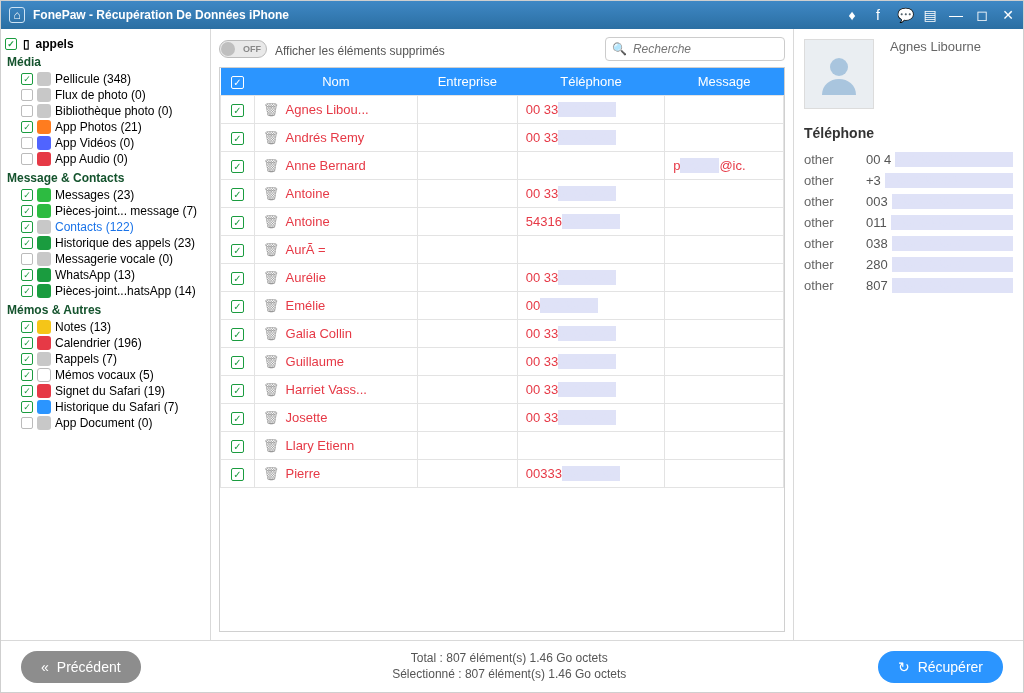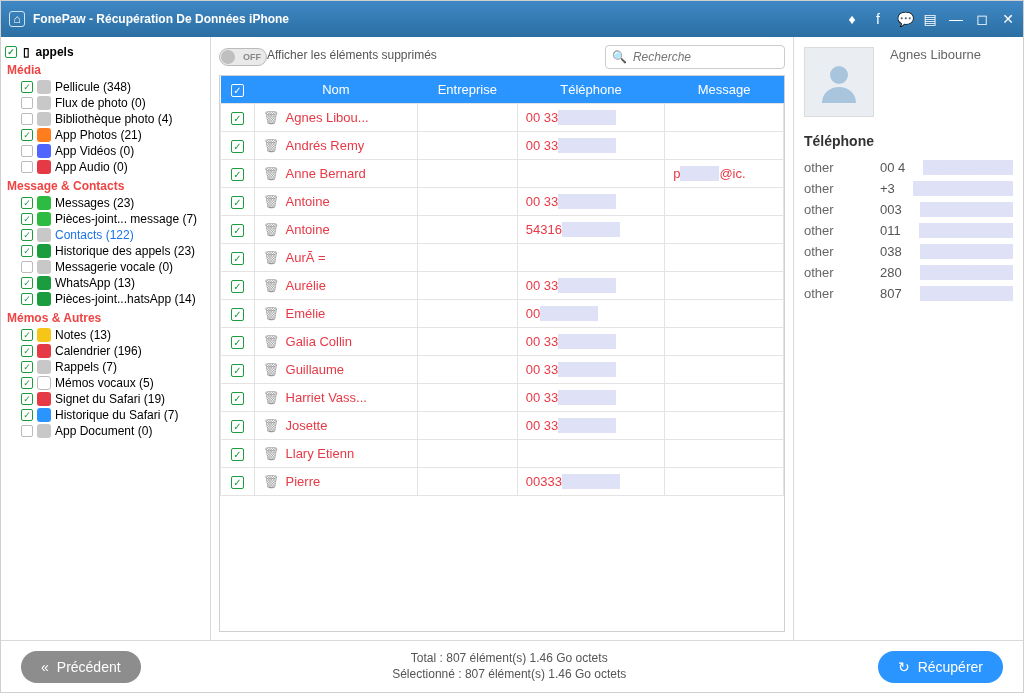--- a/index.html
+++ b/index.html
@@ -1,58 +1,58 @@
 <!DOCTYPE html>
 <html><head>
 <meta charset="utf-8">
 <style>
   * { box-sizing: border-box; margin: 0; padding: 0; font-family: "Segoe UI", Arial, sans-serif; }
   body { background: #f5f5f5; width: 1024px; height: 693px; overflow: hidden; }
   .app { width: 1024px; height: 693px; display: flex; flex-direction: column; background: #fff; border: 1px solid #cfcfcf; }
 
   
-  .titlebar { height: 36px; background: linear-gradient(#3f88c5,#2b6fa3); display: flex; align-items: center; padding: 0 8px; color: #fff; font-size: 12px; }
+  .titlebar { height: 28px; background: linear-gradient(#3f88c5,#2b6fa3); display: flex; align-items: center; padding: 0 8px; color: #fff; font-size: 12px; }
   .titlebar .home-icon { width: 16px; height: 16px; border: 1.5px solid #cde3f5; border-radius: 3px; display:flex; align-items:center; justify-content:center;}
   .titlebar .home-icon::before { content:"⌂"; font-size:12px; }
   .titlebar .title { margin-left: 8px; flex: 1; font-weight: 600; }
   .titlebar .sysicons { display: flex; gap: 12px; align-items:center; }
   .titlebar .sysicon { width: 14px; text-align:center; cursor: pointer; font-size: 14px; }
 
   
   .header { height: 62px; background: linear-gradient(#3c87c6,#2f6fa5); display: flex; align-items: center; padding: 0 20px; color: #fff; }
   .header .circle { width: 42px; height: 42px; border: 2px solid rgba(255,255,255,.6); border-radius: 50%; display:flex; align-items:center; justify-content:center; }
   .header .circle svg { fill: none; stroke: #fff; stroke-width:1.5; }
   .header .htitle { margin-left: 14px; font-size: 21px; font-weight: 400; }
 
   
   .body { flex: 1; display: flex; min-height: 0; background: #fff; }
 
   
   .sidebar { width: 210px; border-right: 1px solid #d9d9d9; padding: 8px 4px; overflow-y: auto; font-size: 12px; }
   .dev-row { display:flex; align-items:center; gap:6px; margin-bottom:4px; font-weight:600; }
-  .cat-h { font-weight: 600; margin: 4px 0 2px 2px; color:#ef4444; }
+  .cat-h { font-weight: 600; margin: 4px 0 2px 2px; color:#14532d; }
   .tree-item { display: flex; align-items: center; gap: 4px; padding: 1px 2px 1px 16px; white-space: nowrap; cursor: pointer; }
   .tree-item.selected { color: #1a73e8; }
   .tree-item .chk, .dev-row .chk { width:12px; height:12px; border:1px solid #1a9c3f; border-radius:2px; display:inline-flex; align-items:center; justify-content:center; background:#fff; font-size:9px; color:#1a9c3f; flex:0 0 auto;}
   .tree-item .chk.off, .dev-row .chk.off { border-color:#bbb; color:transparent; }
   .tree-item .ico { width:14px; height:14px; border-radius:3px; display:inline-flex; align-items:center; justify-content:center; font-size:10px; flex:0 0 auto;}
   .ico.gray{background:#c8c8c8;color:#666;}
   .ico.blue{background:#2b95ff;color:#fff;}
   .ico.orange{background:#ff7c1f;color:#fff;}
   .ico.red{background:#e63946;color:#fff;}
   .ico.green{background:#2dbb41;color:#fff;}
   .ico.greend{background:#1a9c3f;color:#fff;}
   .ico.yel{background:#f5c518;color:#333;}
   .ico.film{background:#5064ff;color:#fff;}
   .ico.wht{background:#fff;border:1px solid #bbb;color:#555;}
 
   
   .main { flex: 1; display: flex; flex-direction: column; min-width: 0; padding: 8px; }
   .main-top { display:flex; align-items:center; justify-content:space-between; margin-bottom:6px; }
-  .toggle { display:inline-flex; align-items:flex-start; font-size:12px; color:#555; }
+  .toggle { display:inline-flex; align-items:flex-end; gap:8px; font-size:12px; color:#555; }
   .toggle .switch { width:48px; height:18px; border:1px solid #bbb; border-radius:9px; background:#e9e9e9; position:relative; display:flex; align-items:center; justify-content:flex-end; padding-right:5px; font-size:9px; font-weight:700; color:#888;}
   .toggle .switch::before{content:""; position:absolute; left:1px; top:1px; width:14px; height:14px; border-radius:50%; background:#bfbfbf;}
   .search { width:180px; height:24px; border:1px solid #ccc; border-radius:4px; display:flex; align-items:center; padding:0 6px; gap:6px; color:#888; font-size:12px;}
   .search input{border:0;outline:0;flex:1;font-style:italic;color:#888;font-size:12px;background:transparent;}
 
   .table-wrap{flex:1; border:1px solid #d0d0d0; overflow:auto; position:relative;}
   table{border-collapse:collapse;width:100%;font-size:13px;}
   thead th{background:#2b95ff;color:#fff;font-weight:400;text-align:center;padding:6px 8px;position:sticky;top:0;}
   thead th:first-child{width:34px;}
   tbody td{border:1px solid #e3e3e3;padding:6px 8px;color:#e63946;vertical-align:middle;}
@@ -61,21 +61,21 @@
   .th-chk{width:13px;height:13px;border:1px solid #fff;border-radius:2px;display:inline-flex;align-items:center;justify-content:center;font-size:10px;}
   .row-chk{width:13px;height:13px;border:1px solid #1a9c3f;border-radius:2px;display:inline-flex;align-items:center;justify-content:center;font-size:10px;color:#1a9c3f;background:#fff;}
   .mask{background:#dfe2f7;color:#dfe2f7;}
 
   
   .detail{width:230px;border-left:1px solid #d9d9d9;padding:10px;font-size:13px;overflow:auto;}
   .detail .name{color:#666;text-align:center;margin-bottom:6px;}
   .avatar{width:70px;height:70px;background:#eaeef2;border:1px solid #dcdcdc;display:flex;align-items:center;justify-content:center;}
   .detail-top{display:flex;gap:16px;align-items:flex-start;margin-bottom:16px;}
   .detail h4{font-size:14px;font-weight:600;margin:10px 0 8px;color:#333;}
-  .drow{display:flex;gap:18px;padding:3px 0;color:#555;}
+  .drow{display:flex;gap:4px;padding:3px 0;color:#555;}
   .drow .k{width:58px;color:#666;}
   .drow .v.mask{flex:1;}
 
   
   .footer{height:52px;border-top:1px solid #d9d9d9;display:flex;align-items:center;padding:0 20px;background:#fff;}
   .btn{height:32px;border:0;border-radius:16px;padding:0 20px;color:#fff;font-size:14px;display:inline-flex;align-items:center;gap:8px;cursor:pointer;}
   .btn-prev{background:#8d8d8d;}
   .btn-rec{background:#2b95ff;}
   .footer .stats{flex:1;text-align:center;font-size:12px;color:#555;line-height:1.3;}
 </style>
@@ -115,21 +115,21 @@
             <span>Pellicule (348)</span>
           </div>
           <div class="tree-item">
             <span class="chk off">✓</span>
             <span class="ico gray"></span>
             <span>Flux de photo (0)</span>
           </div>
           <div class="tree-item">
             <span class="chk off">✓</span>
             <span class="ico gray"></span>
-            <span>Bibliothèque photo (4)</span>
+            <span>Bibliothèque photo (0)</span>
           </div>
           <div class="tree-item">
             <span class="chk ">✓</span>
             <span class="ico orange"></span>
             <span>App Photos (21)</span>
           </div>
           <div class="tree-item">
             <span class="chk off">✓</span>
             <span class="ico film"></span>
             <span>App Vidéos (0)</span>

